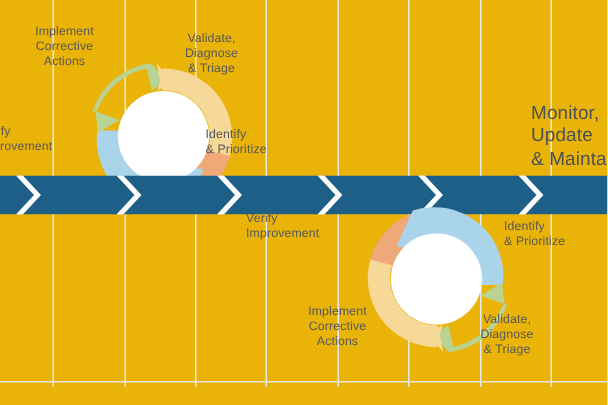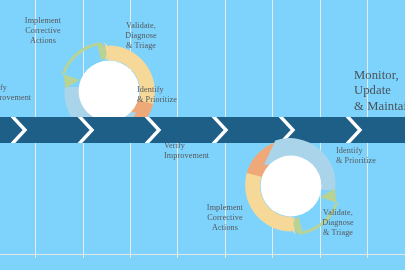--- a/index.html
+++ b/index.html
@@ -5,22 +5,22 @@
   html, body {
     margin: 0;
     padding: 0;
     background: #ffffff;
   }
   #canvas {
     position: relative;
     width: 405px;
     height: 270px;
     overflow: hidden;
-    background: #7dd3fc;
-    font-family: Liberation Serif, serif;
+    background: #eab308;
+    font-family: Liberation Sans, sans-serif;
   }
   .gridline {
     position: absolute;
     top: 0;
     width: 1px;
     height: 258px;
     background: #e9eaec;
   }
   .baseline {
     position: absolute;

